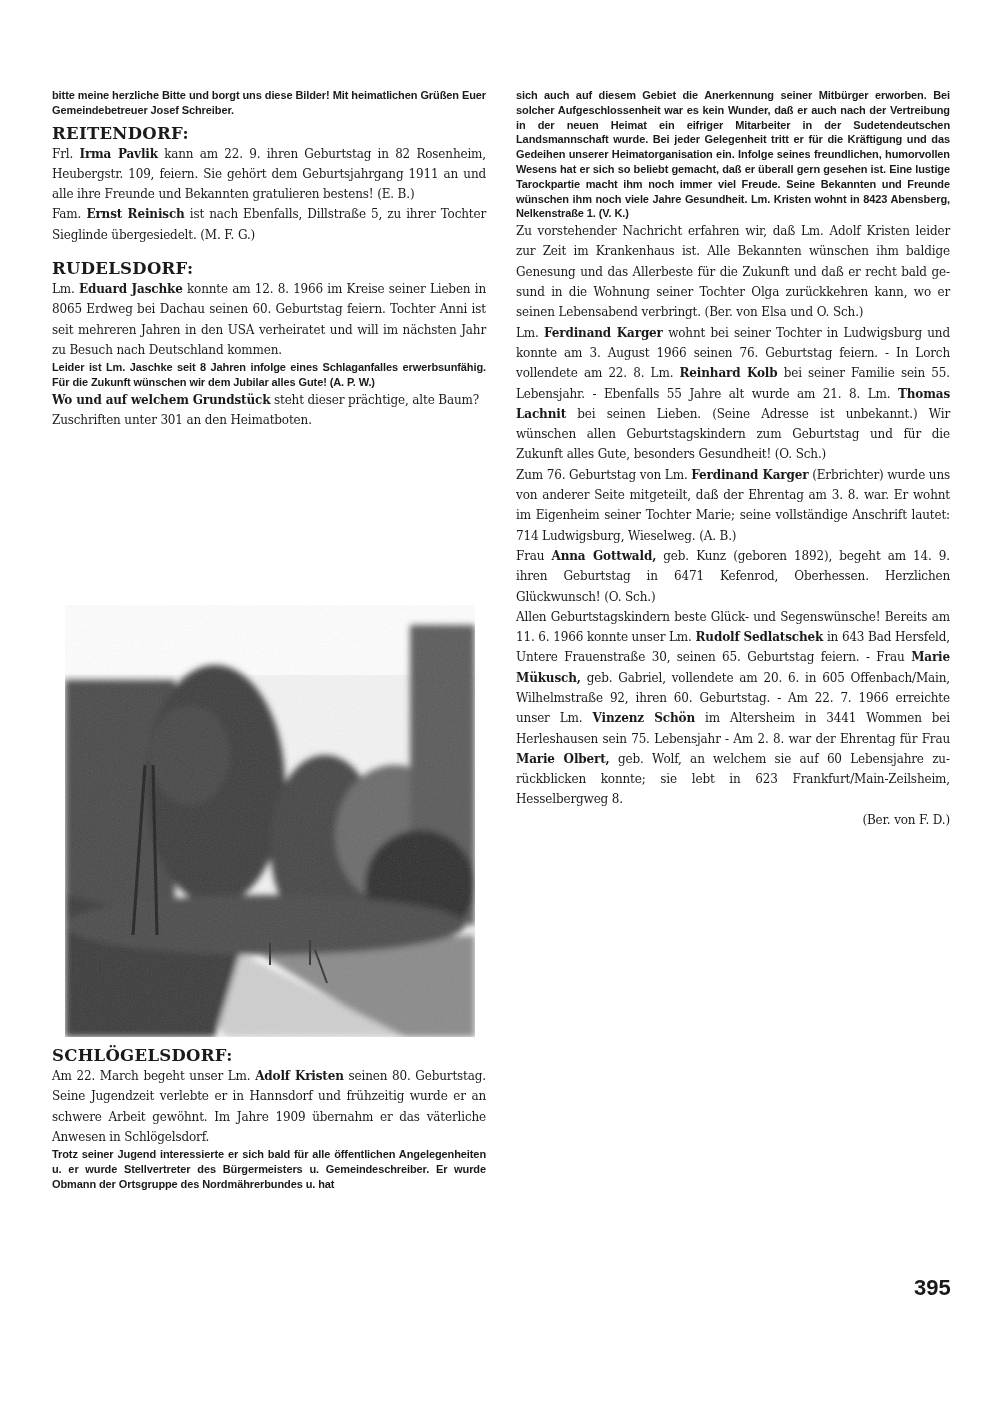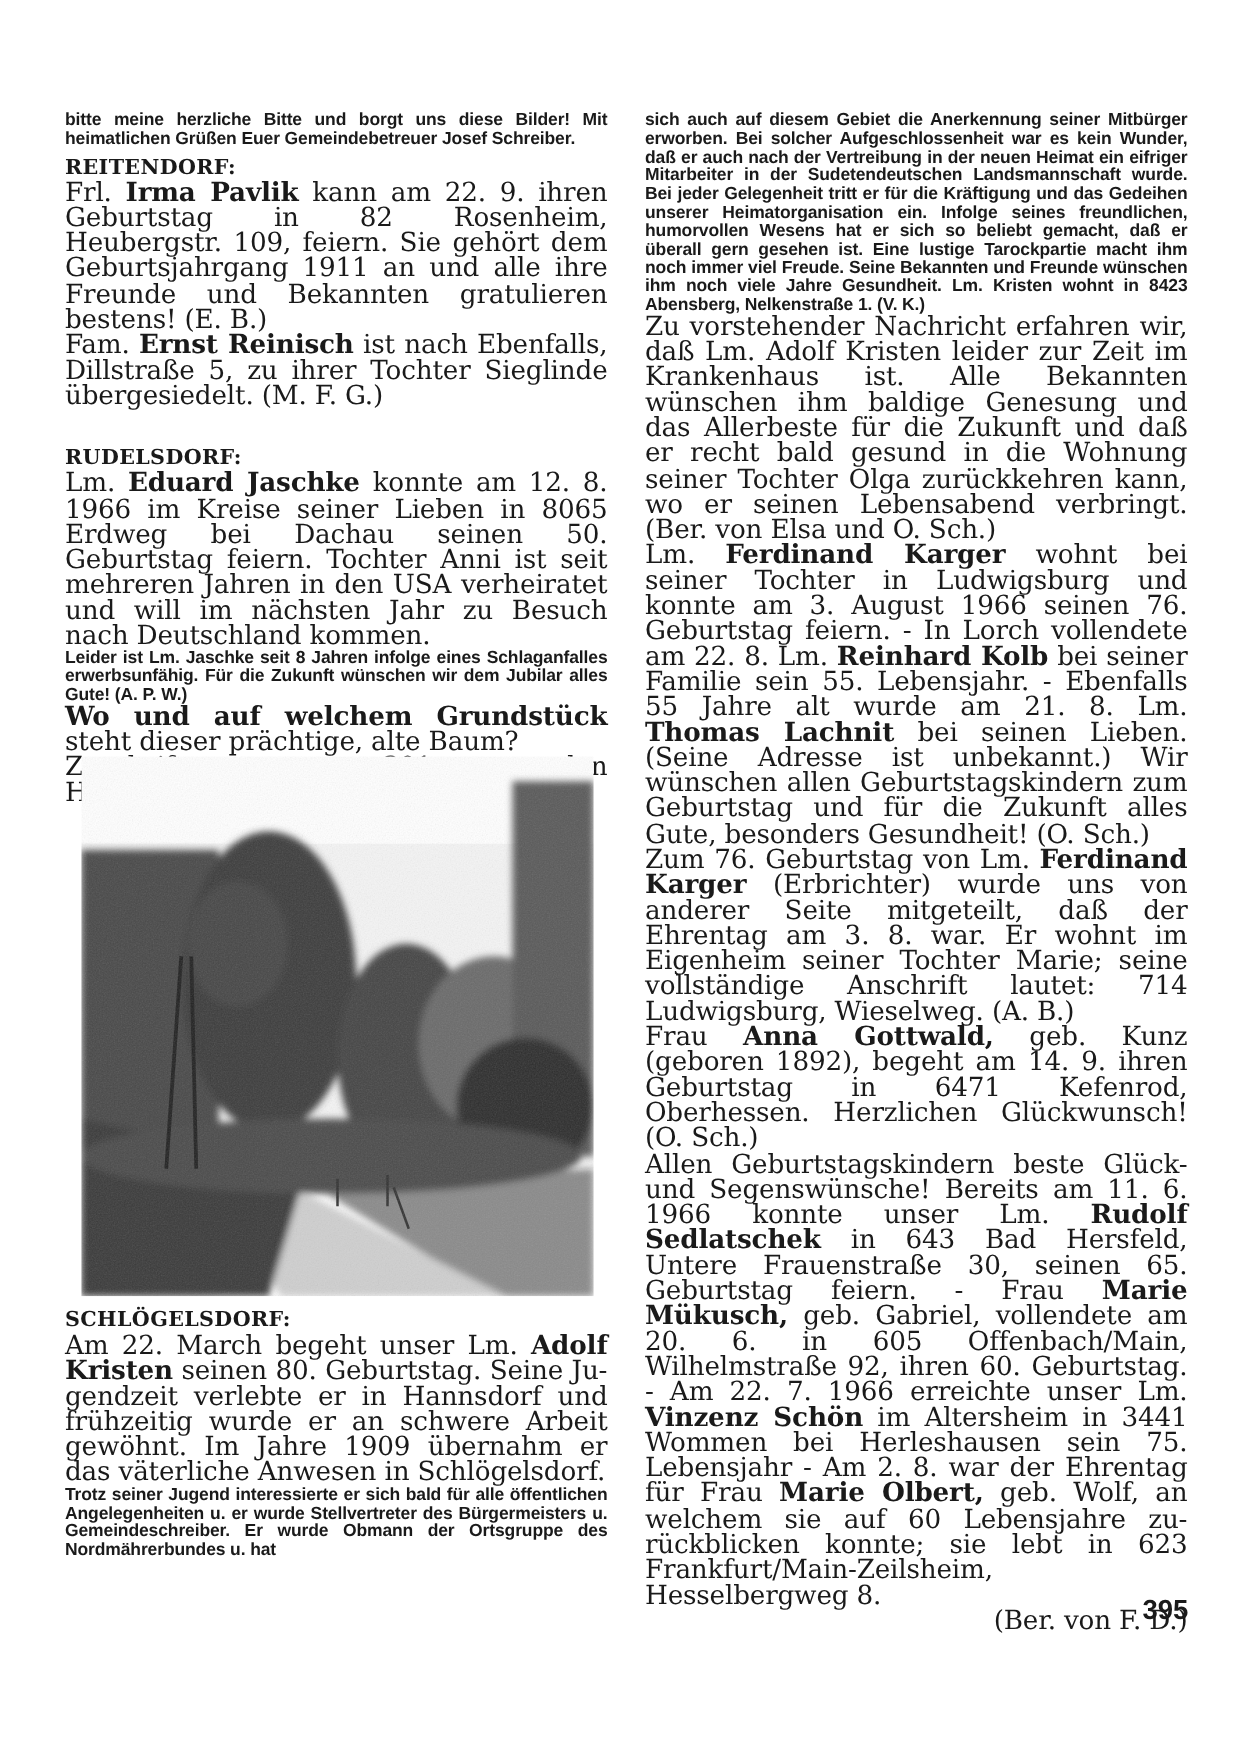--- a/index.html
+++ b/index.html
@@ -1,40 +1,40 @@
 <!DOCTYPE html>
 <html><head>
 <meta charset="utf-8">
 <style>
   html, body { margin: 0; padding: 0; background: #ffffff; }
   body { width: 1000px; height: 1406px; position: relative; overflow: hidden; color: #1a1a1a; }
   .col { position: absolute; top: 88px; }
   .col-left { left: 52px; width: 434px; }
   .col-right { left: 516px; width: 434px; }
   .p { margin: 0; text-align: justify; text-align-last: left; hyphens: manual; }
-  .big { font-family: "DejaVu Serif", serif; font-size: 21px; line-height: 20.3px; letter-spacing: -0.15px; }
-  .small { font-family: "Liberation Sans", sans-serif; font-weight: bold; font-size: 14px; line-height: 14.8px; transform-origin: left top; letter-spacing: -0.1px; }
+  .big { font-family: "DejaVu Serif", serif; font-size: 12px; line-height: 20.3px; letter-spacing: -0.15px; }
+  .small { font-family: "Liberation Sans", sans-serif; font-weight: bold; font-size: 11px; line-height: 14.8px; transform-origin: left top; letter-spacing: -0.1px; }
   .head { font-family: "DejaVu Serif", serif; font-weight: bold; font-size: 16.5px; line-height: 20px; margin: 6px 0 0 0; letter-spacing: 0.3px; }
   b { font-weight: bold; }
   .photo { position: absolute; left: 65px; top: 605px; width: 410px; height: 432px; overflow: hidden; }
   .pagenum { position: absolute; left: 914px; top: 1275px; font-family: "Liberation Sans", sans-serif; font-weight: bold; font-size: 22px; }
   .right-align { text-align: center; text-align-last: right; }
 </style>
 </head>
 <body>
 
 <div class="col col-left">
   <p class="p small">bitte meine herzliche Bitte und borgt uns diese Bilder! Mit heimatlichen Grüßen Euer Gemeindebetreuer Josef Schreiber.</p>
 
   <h2 class="head">REITENDORF:</h2>
   <p class="p big"><span>Frl. </span><b>Irma Pavlik</b><span> kann am 22. 9. ihren Ge­burtstag in 82 Rosenheim, Heubergstr. 109, feiern. Sie gehört dem Geburtsjahrgang 1911 an und alle ihre Freunde und Bekann­ten gratulieren bestens! (E. B.)</span></p>
   <p class="p big"><span>Fam. </span><b>Ernst Reinisch</b><span> ist nach Ebenfalls, Dillstraße 5, zu ihrer Tochter Sieglinde übergesiedelt. (M. F. G.)</span></p>
 
-  <h2 class="head" style="margin-top:30px">RUDELSDORF:</h2>
-  <p class="p big"><span>Lm. </span><b>Eduard Jaschke</b><span> konnte am 12. 8. 1966 im Kreise seiner Lieben in 8065 Erdweg bei Dachau seinen 50. Geburtstag feiern. Tochter Anni ist seit mehreren Jahren in den USA verheiratet und will im nächsten Jahr zu Besuch nach Deutschland kommen.</span></p>
+  <h2 class="head" style="margin-top:14px">RUDELSDORF:</h2>
+  <p class="p big"><span>Lm. </span><b>Eduard Jaschke</b><span> konnte am 12. 8. 1966 im Kreise seiner Lieben in 8065 Erdweg bei Dachau seinen 60. Geburtstag feiern. Tochter Anni ist seit mehreren Jahren in den USA verheiratet und will im nächsten Jahr zu Besuch nach Deutschland kommen.</span></p>
   <p class="p small">Leider ist Lm. Jaschke seit 8 Jahren infolge eines Schlaganfalles erwerbsunfähig. Für die Zukunft wün­schen wir dem Jubilar alles Gute! (A. P. W.)</p>
 
   <p class="p big" style="margin-top:0"><b>Wo und auf welchem Grundstück</b><span> steht die­ser prächtige, alte Baum?</span></p>
   <p class="p big">Zuschriften unter 301 an den Heimatboten.</p>
 </div>
 
 <div class="photo">
   <svg width="410" height="432" viewBox="0 0 410 432">
     <defs>
       <filter id="grain">

